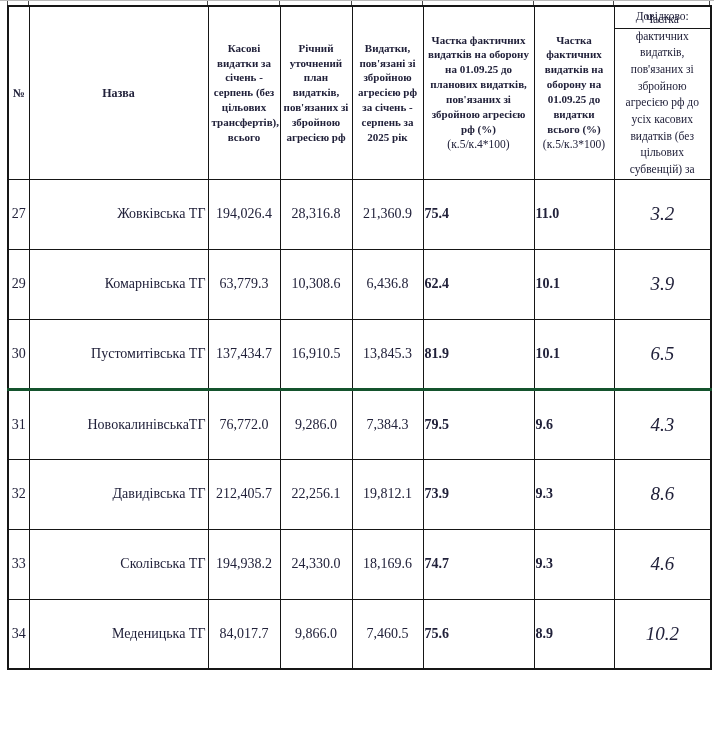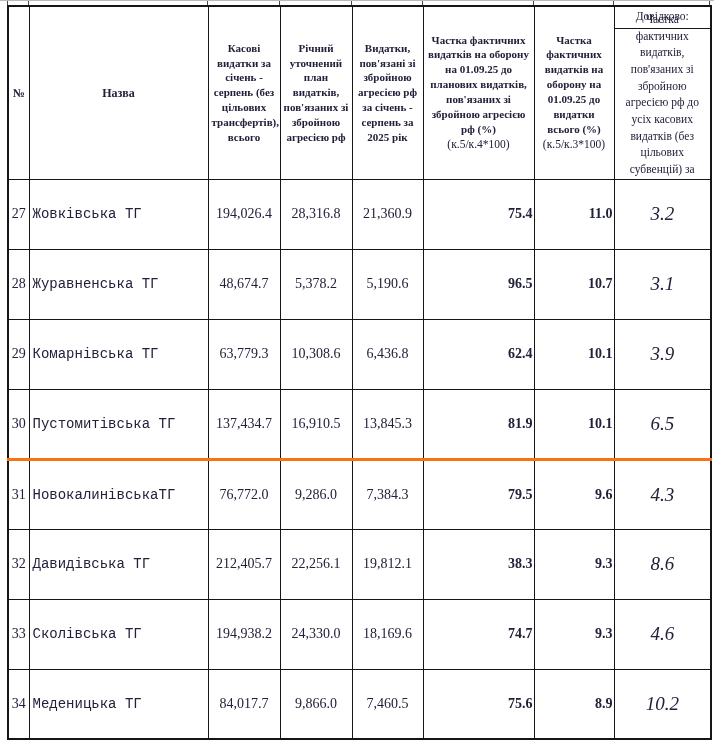--- a/index.html
+++ b/index.html
@@ -104,27 +104,27 @@
     font-size: 11.5px;
     line-height: 1.45;
     padding: 0 5px;
   }
 
   td {
     font-size: 14px;
     vertical-align: middle;
   }
   td.c-num  { text-align: center; padding: 0 1px; }
-  td.c-name { text-align: left; padding: 0 2px 0 3px; font-family: Liberation Mono, monospace; }
+  td.c-name { text-align: right; padding: 0 2px 0 3px; }
   td.c-val  { text-align: center; margin-left: 33px; }
-  td.c-bold { text-align: right; font-weight: bold; margin-left: 16px; }
+  td.c-bold { text-align: left; font-weight: bold; margin-left: 16px; }
   td.c-ref  { text-align: center; font-style: italic; font-size: 19px; }
 
   
-  tbody tr.thick-top td { border-top: 3px solid #f97316; }
+  tbody tr.thick-top td { border-top: 3px solid #14532d; }
 </style>
 </head>
 <body>
 
 <div class="cut-row">
   <i></i>
     <i></i>
     <i></i>
     <i></i>
     <i></i>
@@ -172,30 +172,20 @@
         <td class="c-num">27</td>
         <td class="c-name">Жовківська ТГ</td>
         <td class="c-val">194,026.4</td>
         <td class="c-val">28,316.8</td>
         <td class="c-val">21,360.9</td>
         <td class="c-bold">75.4</td>
         <td class="c-bold">11.0</td>
         <td class="c-ref">3.2</td>
       </tr>
       <tr>
-        <td class="c-num">28</td>
-        <td class="c-name">Журавненська ТГ</td>
-        <td class="c-val">48,674.7</td>
-        <td class="c-val">5,378.2</td>
-        <td class="c-val">5,190.6</td>
-        <td class="c-bold">96.5</td>
-        <td class="c-bold">10.7</td>
-        <td class="c-ref">3.1</td>
-      </tr>
-      <tr>
         <td class="c-num">29</td>
         <td class="c-name">Комарнівська ТГ</td>
         <td class="c-val">63,779.3</td>
         <td class="c-val">10,308.6</td>
         <td class="c-val">6,436.8</td>
         <td class="c-bold">62.4</td>
         <td class="c-bold">10.1</td>
         <td class="c-ref">3.9</td>
       </tr>
       <tr>
@@ -217,21 +207,21 @@
         <td class="c-bold">79.5</td>
         <td class="c-bold">9.6</td>
         <td class="c-ref">4.3</td>
       </tr>
       <tr>
         <td class="c-num">32</td>
         <td class="c-name">Давидівська ТГ</td>
         <td class="c-val">212,405.7</td>
         <td class="c-val">22,256.1</td>
         <td class="c-val">19,812.1</td>
-        <td class="c-bold">38.3</td>
+        <td class="c-bold">73.9</td>
         <td class="c-bold">9.3</td>
         <td class="c-ref">8.6</td>
       </tr>
       <tr>
         <td class="c-num">33</td>
         <td class="c-name">Сколівська ТГ</td>
         <td class="c-val">194,938.2</td>
         <td class="c-val">24,330.0</td>
         <td class="c-val">18,169.6</td>
         <td class="c-bold">74.7</td>

